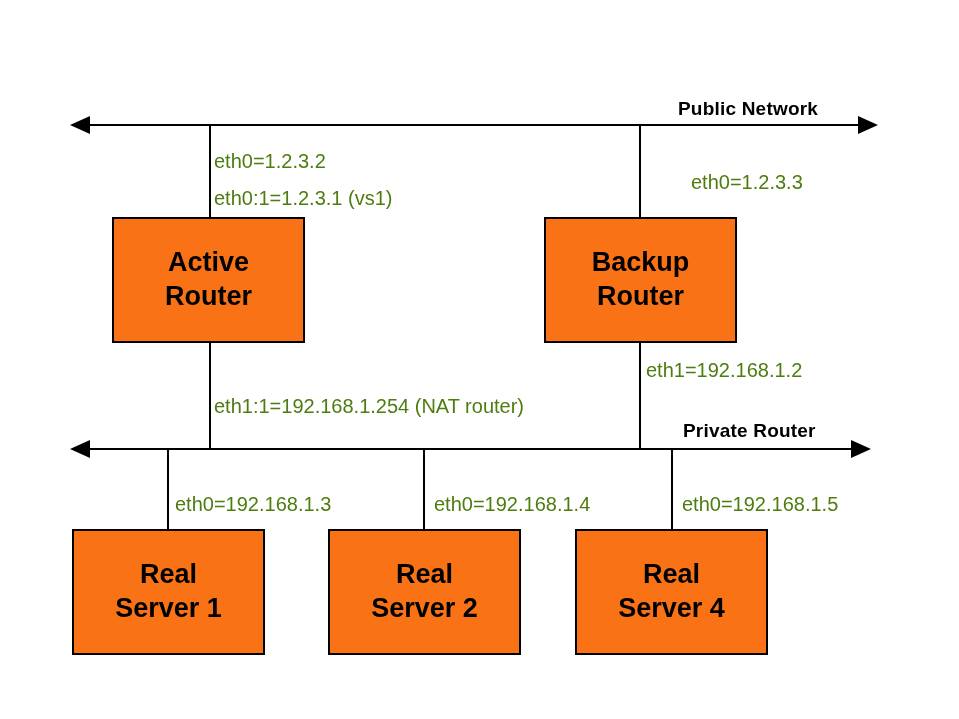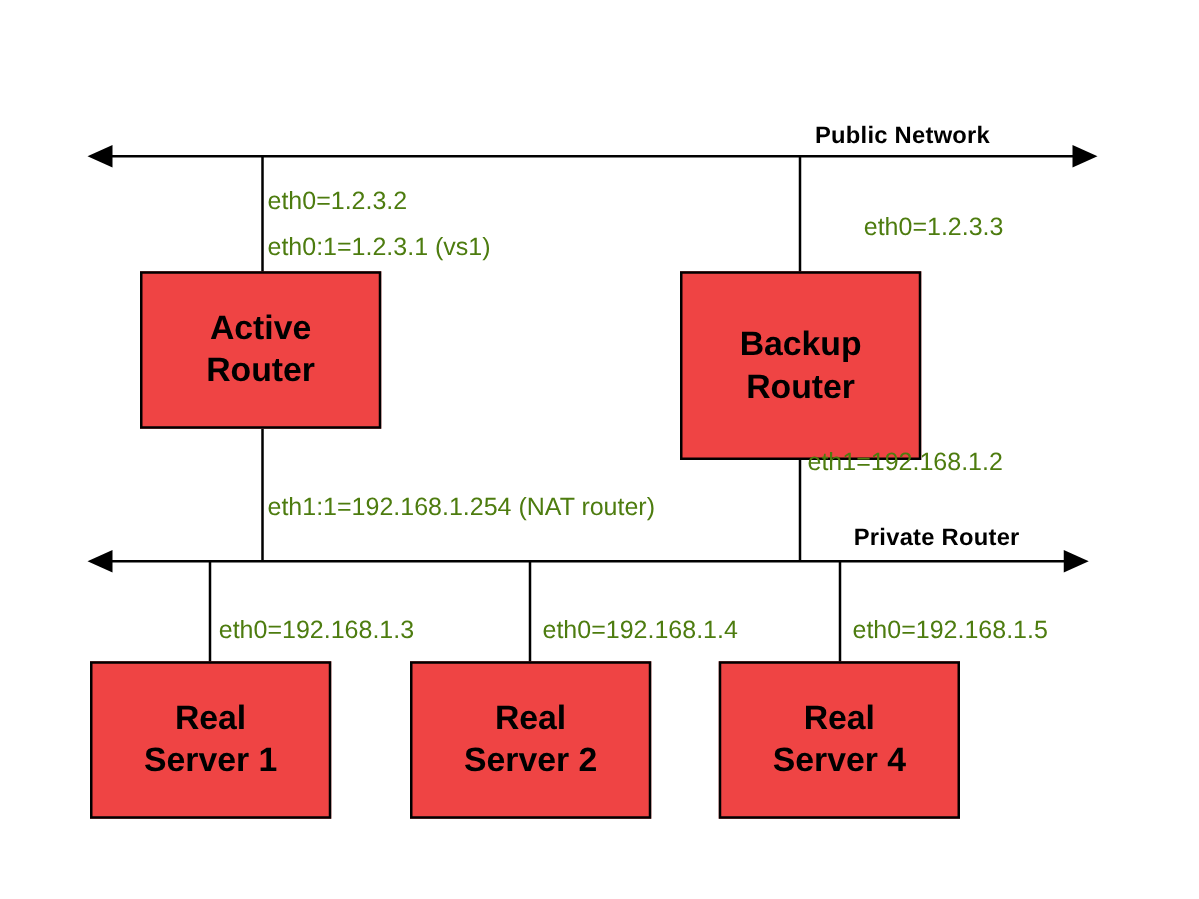--- a/index.html
+++ b/index.html
@@ -33,21 +33,21 @@
     width: 0;
     height: 0;
     border-top: 9px solid transparent;
     border-bottom: 9px solid transparent;
   }
   .arrow-left  { border-right: 20px solid #000000; }
   .arrow-right { border-left: 20px solid #000000; }
 
   .node-box {
     position: absolute;
-    background: #ef4444;
+    background: #f97316;
     border: 2px solid #000000;
     box-sizing: border-box;
     display: flex;
     flex-direction: column;
     align-items: center;
     justify-content: center;
     font-weight: bold;
     font-size: 27px;
     line-height: 1.25;
     color: #000000;
@@ -73,21 +73,21 @@
   }
 </style>
 </head>
 <body>
 
 <div id="diagram">
 
   <div class="arrow-left" style="left:70px; top:116px;"></div>
   <div class="hline" style="left:88px; top:124px; width:772px;"></div>
   <div class="arrow-right" style="left:858px; top:116px;"></div>
-  <div class="net-label" style="left:652px; top:98px;">Public Network</div>
+  <div class="net-label" style="left:678px; top:98px;">Public Network</div>
 
   <div class="arrow-left" style="left:70px; top:440px;"></div>
   <div class="hline" style="left:88px; top:448px; width:765px;"></div>
   <div class="arrow-right" style="left:851px; top:440px;"></div>
   <div class="net-label" style="left:683px; top:420px;">Private Router</div>
 
   <div class="vline" style="left:209px; top:124px; height:94px;"></div>
 
   <div class="vline" style="left:209px; top:343px; height:106px;"></div>
 
@@ -101,21 +101,21 @@
 
   <div class="iface-label" style="left:214px; top:151px;">eth0=1.2.3.2</div>
   <div class="iface-label" style="left:214px; top:188px;">eth0:1=1.2.3.1 (vs1)</div>
   <div class="iface-label" style="left:646px; top:172px;margin-left:45px;">eth0=1.2.3.3</div>
 
   <div class="node-box" style="left:112px; top:217px; width:193px; height:126px;">
     <span class="node-line">Active</span>
     <span class="node-line">Router</span>
   </div>
 
-  <div class="node-box" style="left:544px; top:217px; width:193px; height:151px;">
+  <div class="node-box" style="left:544px; top:217px; width:193px; height:126px;">
     <span class="node-line">Backup</span>
     <span class="node-line">Router</span>
   </div>
 
   <div class="iface-label" style="left:214px; top:396px;">eth1:1=192.168.1.254 (NAT router)</div>
   <div class="iface-label" style="left:646px; top:360px;">eth1=192.168.1.2</div>
 
   <div class="iface-label" style="left:175px; top:494px;">eth0=192.168.1.3</div>
   <div class="iface-label" style="left:434px; top:494px;">eth0=192.168.1.4</div>
   <div class="iface-label" style="left:682px; top:494px;">eth0=192.168.1.5</div>

